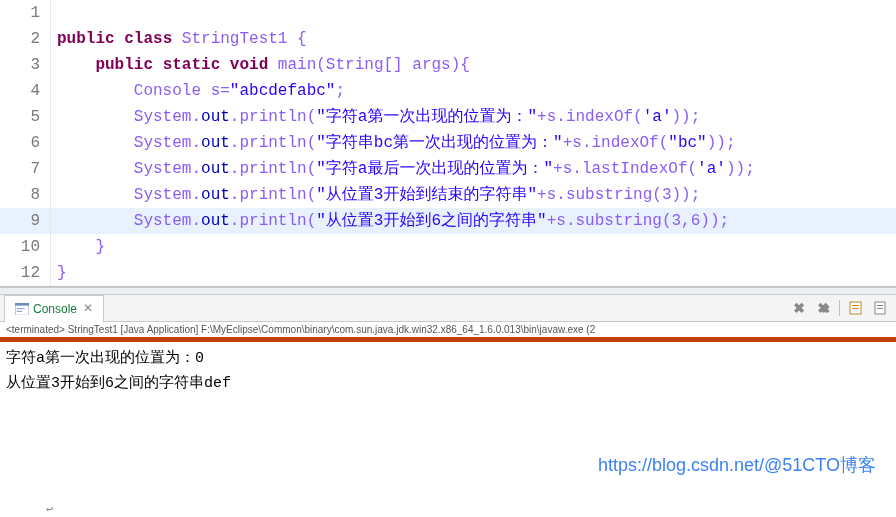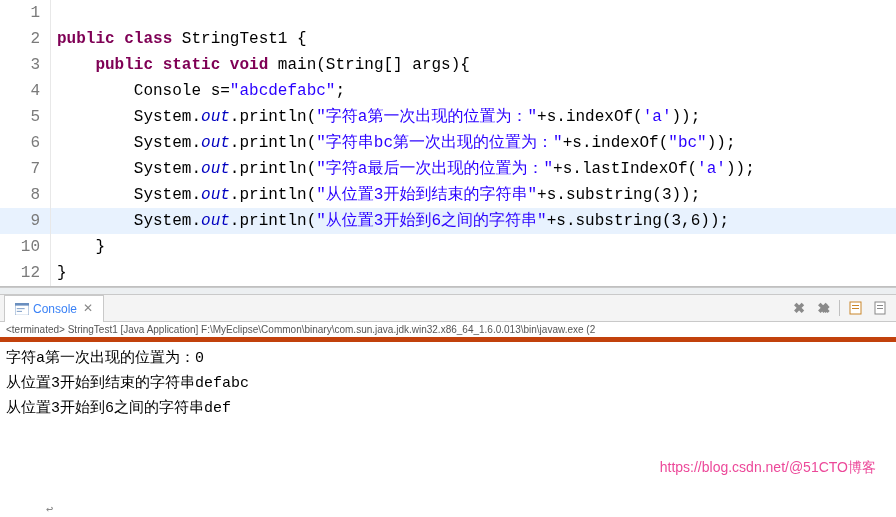--- a/index.html
+++ b/index.html
@@ -3,33 +3,33 @@
 <meta charset="utf-8">
 <style>
   html,body{margin:0;padding:0;font-family:"Courier New",Consolas,monospace;font-size:16px;background:#fff;color:#000;width:896px;height:517px;overflow:hidden}
   .editor{border-bottom:1px solid #c0c0c0;background:#fff}
   .line{display:flex;align-items:flex-start;line-height:26px;white-space:pre}
   .line.current{background:#e8f2fe}
   .gutter{width:40px;text-align:right;padding-right:10px;color:#7a7a7a;user-select:none;flex-shrink:0;border-right:1px solid #e8e8e8}
   .code{padding-left:6px;flex:1;overflow:hidden}
   .kw{color:#7f0055;font-weight:bold}
   .str{color:#2a00ff}
-  .fld{color:#0000c0;font-style:italic}
-  .cls{color:#000000}
+  .fld{color:#0000c0;}
+  .cls{color:#8b5cf6}
   .panel-sep{height:6px;background:#eceff1;border-top:1px solid #c9c9c9;border-bottom:1px solid #c9c9c9}
   .console-header{display:flex;align-items:center;background:#f4f4f4;border-bottom:1px solid #c9c9c9;height:26px;font-family:Arial,Helvetica,sans-serif;font-size:12px}
   .tab{display:flex;align-items:center;gap:4px;padding:2px 10px;border:1px solid #c9c9c9;border-bottom:none;background:#fff;margin-left:4px;height:22px}
   .tab-icon{width:14px;height:12px;display:inline-block}
-  .tab-title{color:#3b82f6}
+  .tab-title{color:#15803d}
   .tab-x{font-family:Verdana;color:#888;margin-left:2px}
   .toolbar{margin-left:auto;display:flex;gap:8px;padding-right:8px;align-items:center}
   .tool-icon{width:16px;height:16px;display:flex;align-items:center;justify-content:center;font-size:14px;color:#7a7a7a}
   .terminated{font-family:Arial,Helvetica,sans-serif;font-size:10px;color:#555;padding:2px 6px;border-bottom:5px solid #c2410c;white-space:nowrap;overflow:hidden}
   .console-out{font-family:Liberation Mono, monospace;font-size:15px;padding:4px 6px;line-height:25px}
-  .watermark{position:absolute;right:20px;bottom:40px;color:#ec4899;font-family:Arial;font-size:14px}
+  .watermark{position:absolute;right:20px;bottom:40px;color:#3b82f6;font-family:Arial;font-size:18px}
   .arrow{position:absolute;bottom:0;left:46px;font-size:12px;color:#888}
 </style>
 </head>
 <body>
 
 <div class="editor" id="editor">
     <div class="line"><div class="gutter">1</div><div class="code"></div></div>
     <div class="line"><div class="gutter">2</div><div class="code"><span class="kw">public </span><span class="kw">class </span><span class="cls">StringTest1 {</span></div></div>
     <div class="line"><div class="gutter">3</div><div class="code">    <span class="kw">public </span><span class="kw">static </span><span class="kw">void </span><span class="cls">main(String[] args){</span></div></div>
     <div class="line"><div class="gutter">4</div><div class="code">        <span class="cls">Console s=</span><span class="str">"abcdefabc"</span><span class="cls">;</span></div></div>
@@ -76,17 +76,16 @@
           <rect x="5" y="8" width="6" height="1" fill="#888"></rect>
         </svg>
     </span>
   </div>
 </div>
 
 <div class="terminated">&lt;terminated&gt; StringTest1 [Java Application] F:\MyEclipse\Common\binary\com.sun.java.jdk.win32.x86_64_1.6.0.013\bin\javaw.exe (2</div>
 
 <div class="console-out" id="out">
     <div>字符a第一次出现的位置为：0</div>
-    <div>从位置3开始到结束的字符串defabc</div>
     <div>从位置3开始到6之间的字符串def</div>
   </div>
 
 <div class="watermark">https://blog.csdn.net/@51CTO博客</div>
 
 </body></html>

